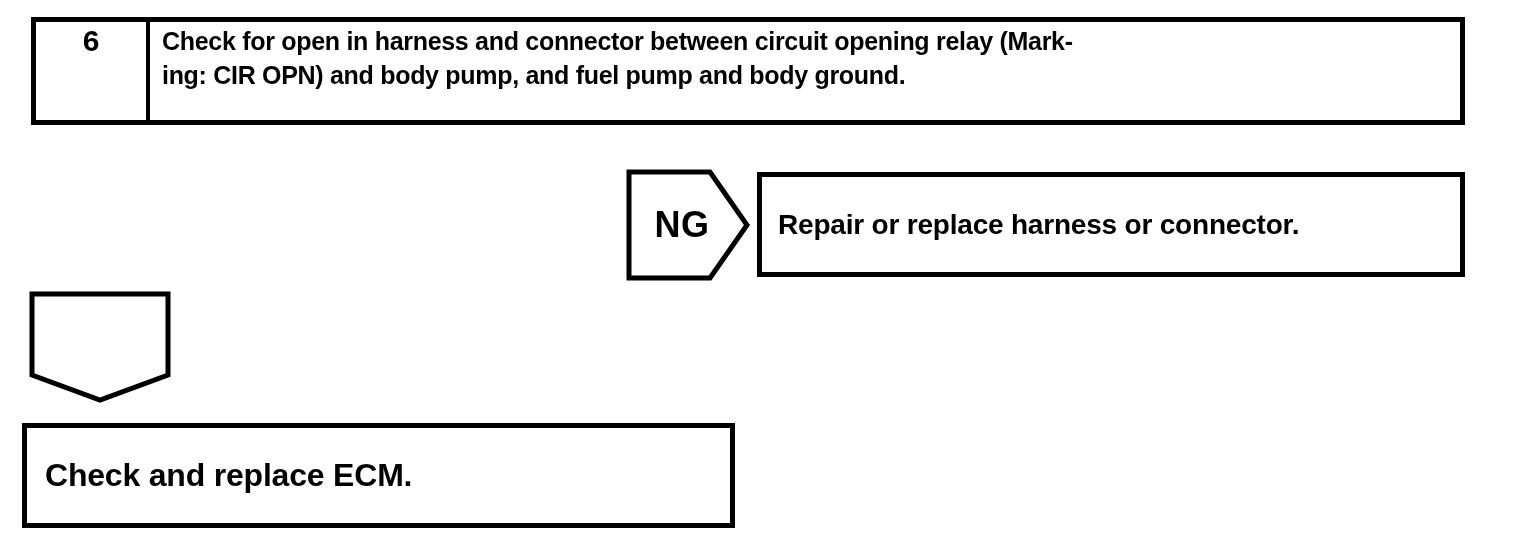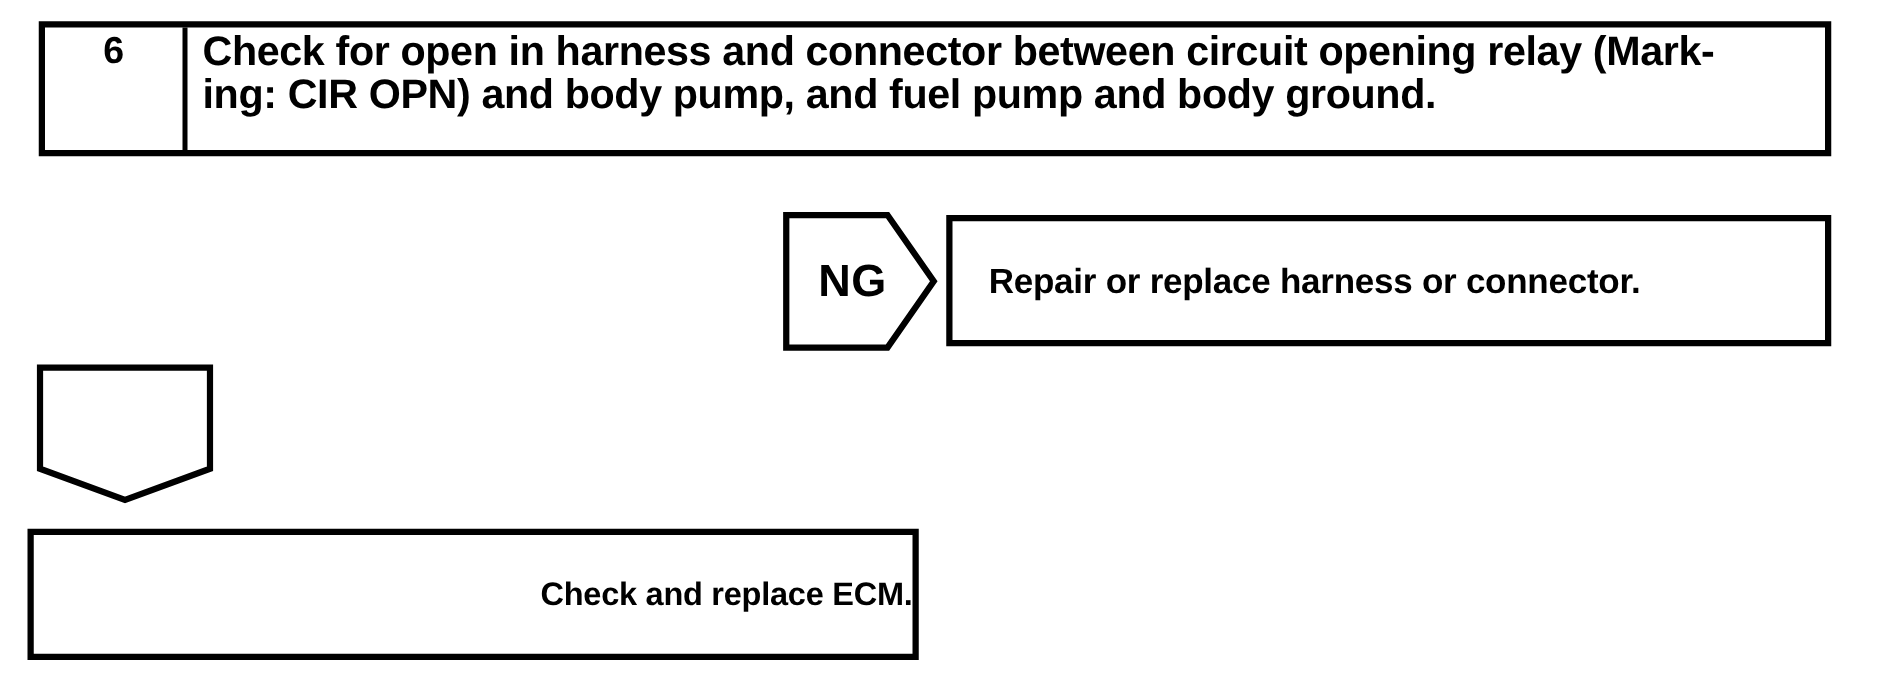--- a/index.html
+++ b/index.html
@@ -39,21 +39,21 @@
     display: flex;
     justify-content: center;
     align-items: flex-start;
     padding-top: 2px;
     font-size: 30px;
     line-height: 34px;
   }
   .step-text-cell {
     flex: 1;
     padding: 2px 10px 0 12px;
-    font-size: 33px;
+    font-size: 25px;
     line-height: 34px;
     letter-spacing: -0.3px;
   }
   .step-line {
     white-space: nowrap;
   }
   
   .pent-svg {
     position: absolute;
     display: block;
@@ -91,36 +91,35 @@
     height: 81px;
   }
   
   .ng-action-box {
     left: 757px;
     top: 172px;
     width: 708px;
     height: 105px;
     display: flex;
     align-items: center;
-    padding-left: 29px;
+    padding-left: 16px;
     font-size: 28px;
     letter-spacing: -0.2px;
   }
   
   .ok-action-box {
     left: 22px;
     top: 423px;
     width: 713px;
     height: 105px;
     display: flex;
     align-items: center;
     padding-left: 18px;
-    font-size: 26px;
+    font-size: 32px;
     letter-spacing: -0.2px;
-    justify-content: flex-end;
   }
   .nowrap { white-space: nowrap; }
 </style>
 </head>
 <body>
 
 <div class="canvas">
 
   <div class="box step-box">
     <div class="step-num-cell">

